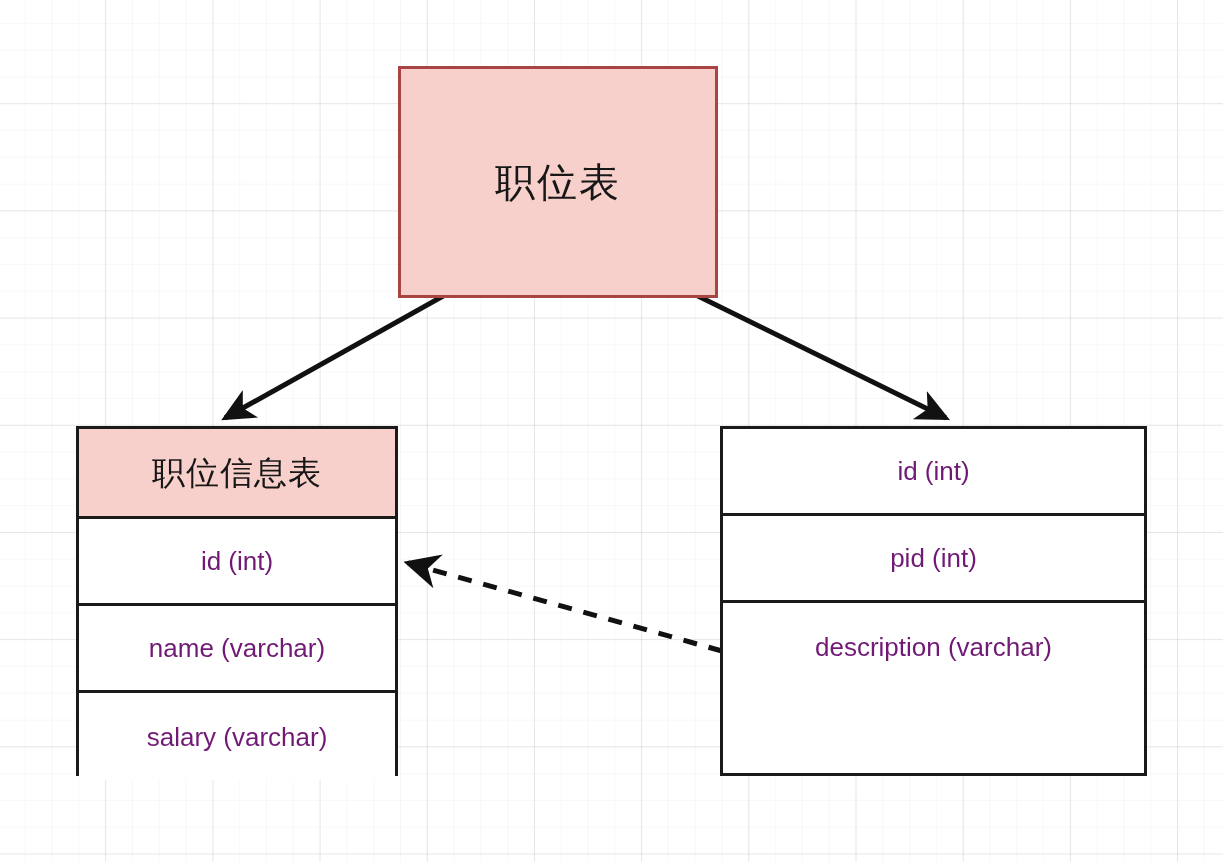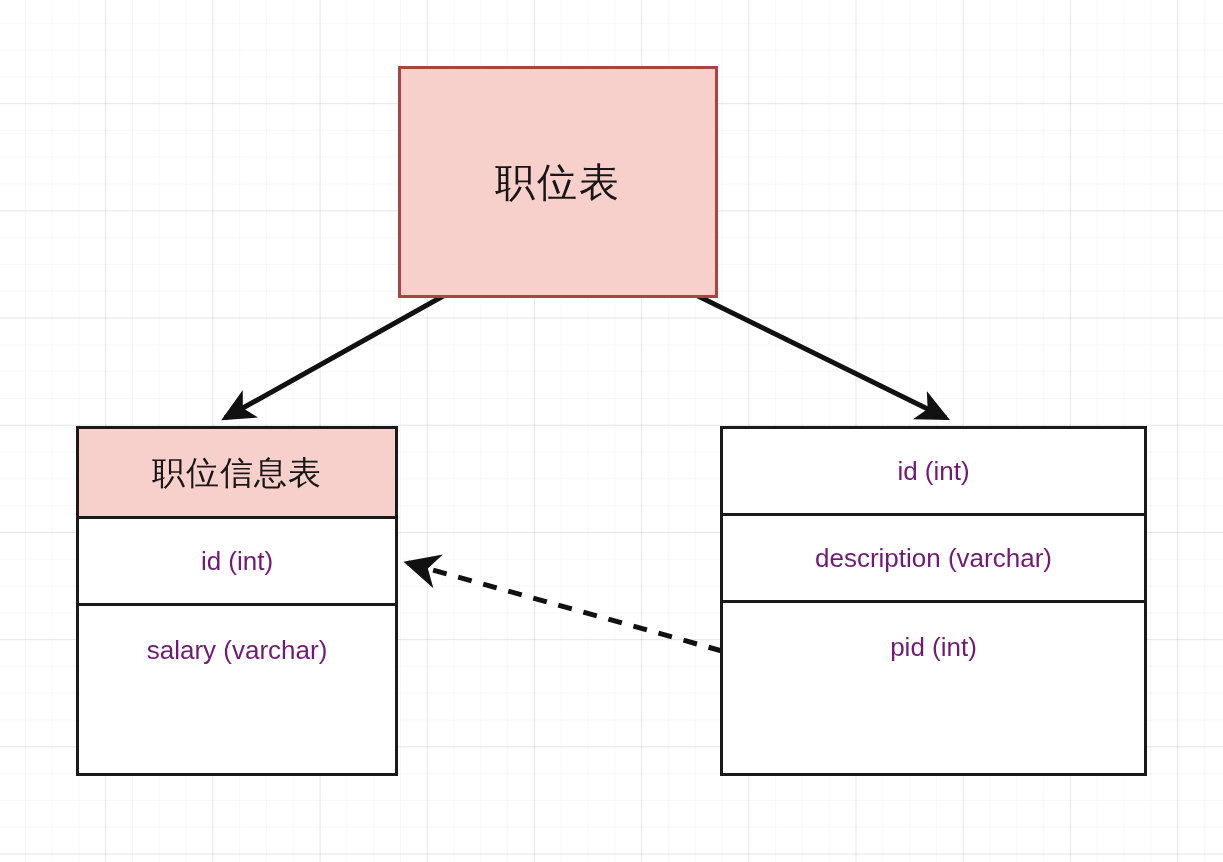--- a/index.html
+++ b/index.html
@@ -142,29 +142,32 @@
   </div>
 
   <div class="entity" id="entity-left">
     <div class="entity-header">
       <span class="entity-header-label">职位信息表</span>
     </div>
     <div class="entity-row">
       <span class="entity-row-label">id (int)</span>
     </div>
     <div class="entity-row">
+      <span class="entity-row-label">name (varchar)</span>
+    </div>
+    <div class="entity-row">
       <span class="entity-row-label">salary (varchar)</span>
     </div>
   </div>
 
   <div class="entity" id="entity-right">
     <div class="entity-row">
       <span class="entity-row-label">id (int)</span>
     </div>
     <div class="entity-row">
-      <span class="entity-row-label">description (varchar)</span>
+      <span class="entity-row-label">pid (int)</span>
     </div>
     <div class="entity-row">
-      <span class="entity-row-label">pid (int)</span>
+      <span class="entity-row-label">description (varchar)</span>
     </div>
   </div>
 
 </div>
 
 </body></html>

